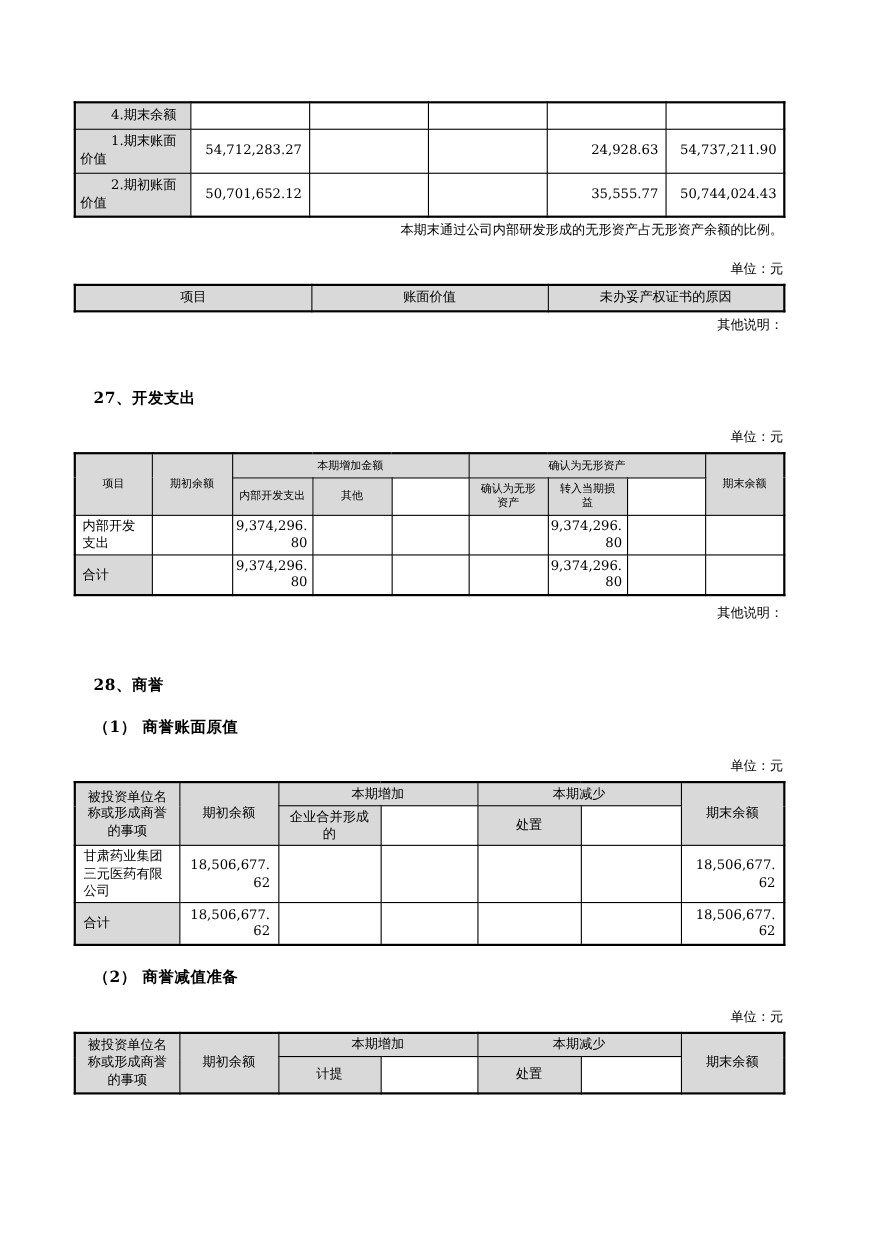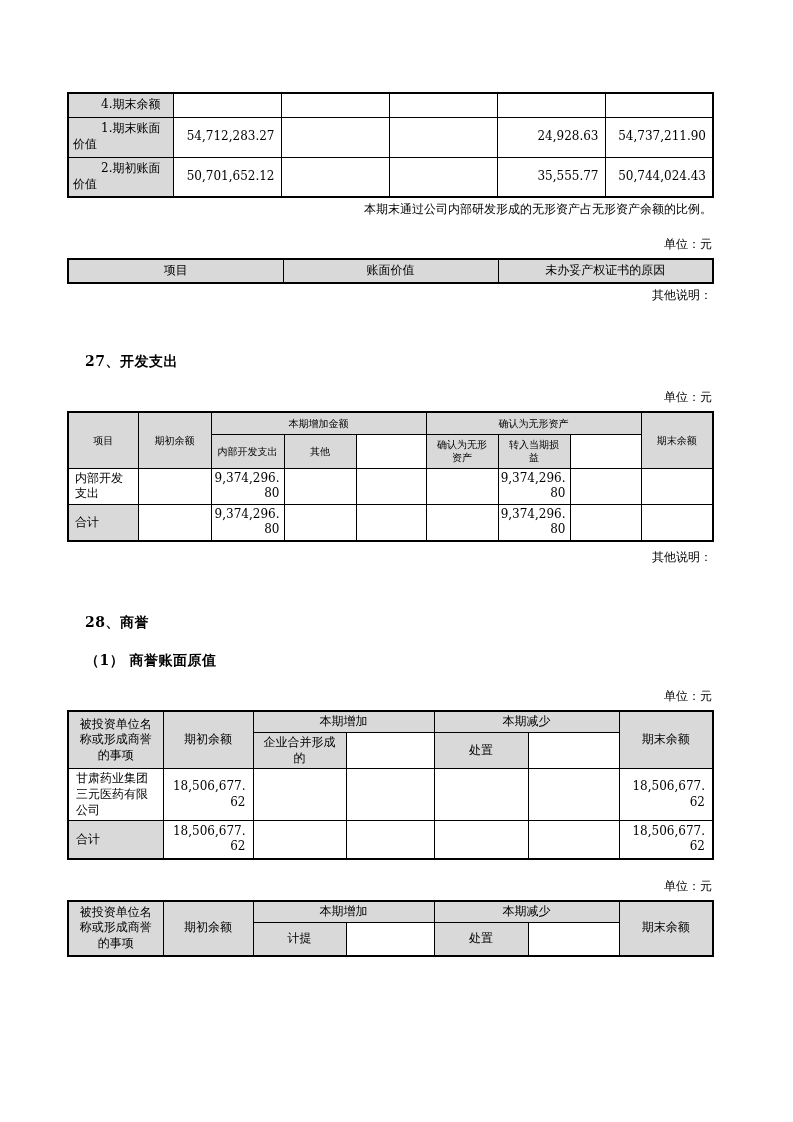--- a/index.html
+++ b/index.html
@@ -220,20 +220,21 @@
         <td class="num">18,506,677.62</td>
         <td class="num"></td>
         <td class="num"></td>
         <td class="num"></td>
         <td class="num"></td>
         <td class="num">18,506,677.62</td>
       </tr>
     </tbody>
       </table>
 
+    <h3 class="heading h-gw2">（2） 商誉减值准备</h3>
     <div class="unit">单位：元</div>
 
     <table class="t28 t28b">
       <colgroup>
         <col style="width:95px">
           <col style="width:90px">
           <col style="width:93px">
         <col style="width:88px">
           <col style="width:94px">
           <col style="width:91px">

